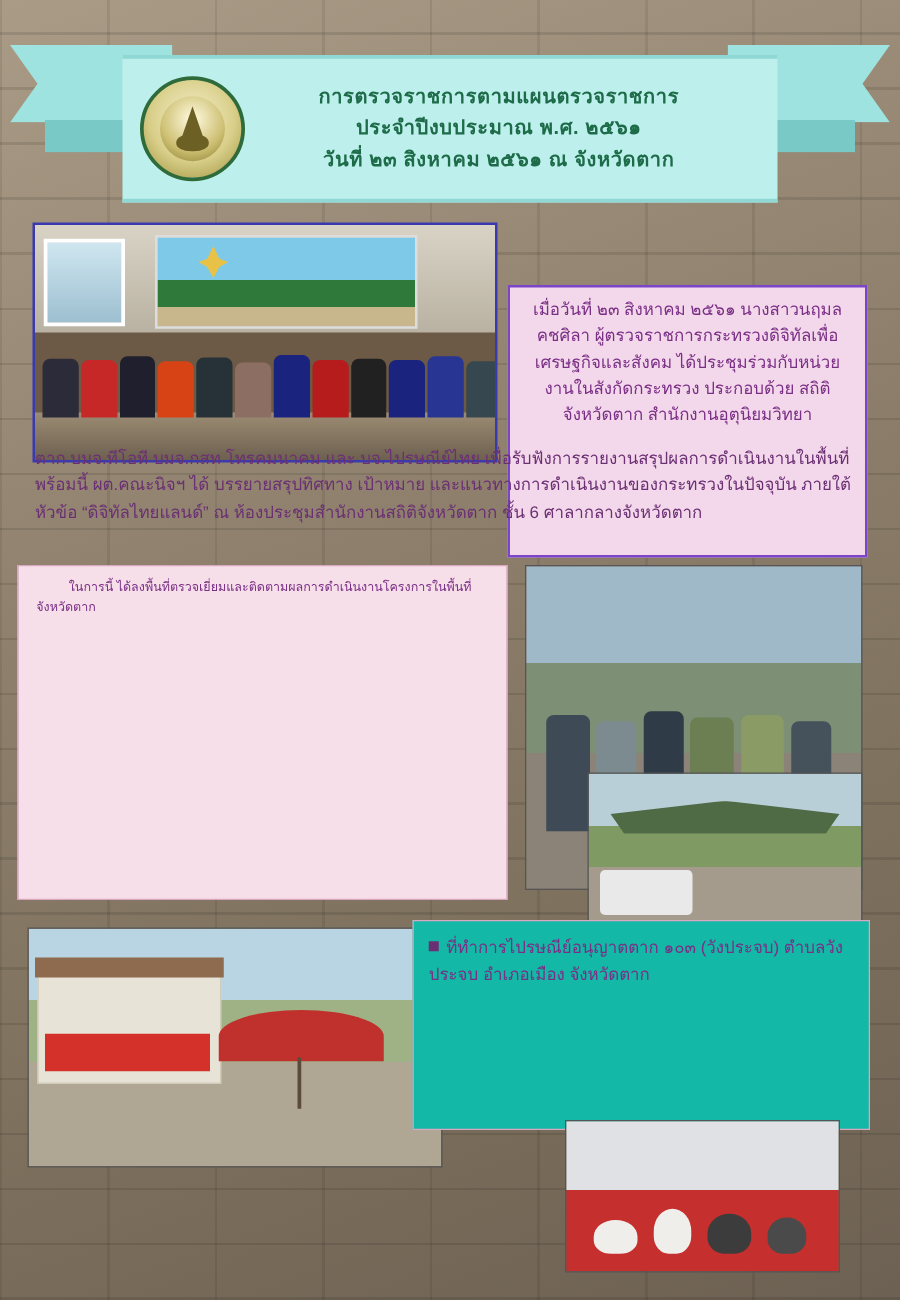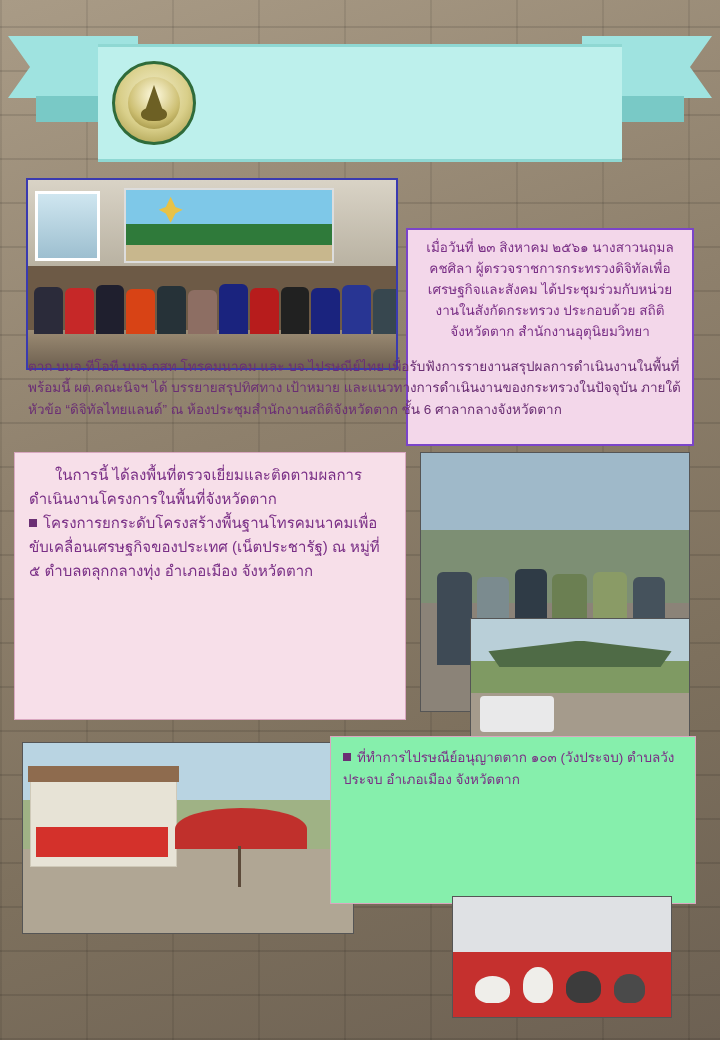--- a/index.html
+++ b/index.html
@@ -123,44 +123,49 @@
   }
   .tb-purple .t{color:#7a2f86;font-size:13.5px;line-height:1.55;text-align:center;}
   .tb-flow{
     left:16px;top:352px;width:690px;height:108px;padding:4px 12px;
   }
   .tb-flow .t{color:#6b2f74;font-size:13.5px;line-height:1.58;}
   .tb-pink{
     left:14px;top:452px;width:392px;height:268px;
     border:1px solid #d9a7c0;background:#f7dfe9;padding:10px 14px;
   }
-  .tb-pink .t{color:#7a2f86;font-size:15px;line-height:1.6;}
+  .tb-pink .t{color:#7a2f86;font-size:10px;line-height:1.6;}
   .tb-pink2{
     left:330px;top:736px;width:366px;height:168px;
-    border:1px solid #d9a7c0;background:#86efac;padding:10px 12px;
+    border:1px solid #d9a7c0;background:#14b8a6;padding:10px 12px;
   }
   .tb-pink2 .t{color:#7a2f86;font-size:13.5px;line-height:1.6;}
   .bullet{display:inline-block;width:8px;height:8px;background:#6b2f74;margin-right:6px;vertical-align:1px;}
   .indent{display:inline-block;width:26px;}
 </style>
 </head>
 <body>
 
 <div class="bg"></div>
 
 <div class="paper">
 
   <div class="banner-wrap">
     <div class="ribbon-left"></div>
     <div class="ribbon-right"></div>
     <div class="ribbon-tail-l"></div>
     <div class="ribbon-tail-r"></div>
     <div class="banner">
       <div class="seal">
         <div class="seal-inner"></div>
+      </div>
+      <div class="banner-text">
+        <div>การตรวจราชการตามแผนตรวจราชการ</div>
+        <div>ประจำปีงบประมาณ  พ.ศ. ๒๕๖๑</div>
+        <div>วันที่ ๒๓ สิงหาคม ๒๕๖๑ ณ จังหวัดตาก</div>
       </div>
     </div>
   </div>
 
   <div class="photo ph-meeting">
     <div class="wall"></div>
     <div class="window"></div>
     <div class="screen"></div>
     <div class="table"></div>
     <div class="row">
@@ -182,21 +187,20 @@
   <div class="box tb-purple">
     <p class="t">เมื่อวันที่ ๒๓ สิงหาคม ๒๕๖๑ นางสาวนฤมล คชศิลา ผู้ตรวจราชการกระทรวงดิจิทัลเพื่อเศรษฐกิจและสังคม ได้ประชุมร่วมกับหน่วยงานในสังกัดกระทรวง ประกอบด้วย สถิติจังหวัดตาก สำนักงานอุตุนิยมวิทยา</p>
   </div>
 
   <div class="box tb-flow">
     <p class="t">ตาก บมจ.ทีโอที บมจ.กสท โทรคมนาคม และ บจ.ไปรษณีย์ไทย เพื่อรับฟังการรายงานสรุปผลการดำเนินงานในพื้นที่ พร้อมนี้ ผต.คณะนิจฯ ได้ บรรยายสรุปทิศทาง เป้าหมาย และแนวทางการดำเนินงานของกระทรวงในปัจจุบัน ภายใต้หัวข้อ “ดิจิทัลไทยแลนด์” ณ ห้องประชุมสำนักงานสถิติจังหวัดตาก ชั้น 6 ศาลากลางจังหวัดตาก</p>
   </div>
 
   <div class="box tb-pink">
     <p class="t"><span class="indent"></span><span>ในการนี้ ได้ลงพื้นที่ตรวจเยี่ยมและติดตามผลการดำเนินงานโครงการในพื้นที่จังหวัดตาก</span></p>
-    <p class="t"><span class="bullet"></span><span>โครงการยกระดับโครงสร้างพื้นฐานโทรคมนาคมเพื่อขับเคลื่อนเศรษฐกิจของประเทศ (เน็ตประชารัฐ) ณ หมู่ที่ ๕ ตำบลตลุกกลางทุ่ง อำเภอเมือง จังหวัดตาก</span></p>
   </div>
 
   <div class="photo ph-street">
     <div class="fig" style="left:6%;width:13%;height:36%;background:#3e4a55"></div>
     <div class="fig" style="left:21%;width:12%;height:34%;background:#7b8b8f"></div>
     <div class="fig" style="left:35%;width:12%;height:37%;background:#2f3b46"></div>
     <div class="fig" style="left:49%;width:13%;height:35%;background:#6b7f52"></div>
     <div class="fig" style="left:64%;width:13%;height:36%;background:#8a9b66"></div>
     <div class="fig" style="left:79%;width:12%;height:34%;background:#45525c"></div>
   </div>

